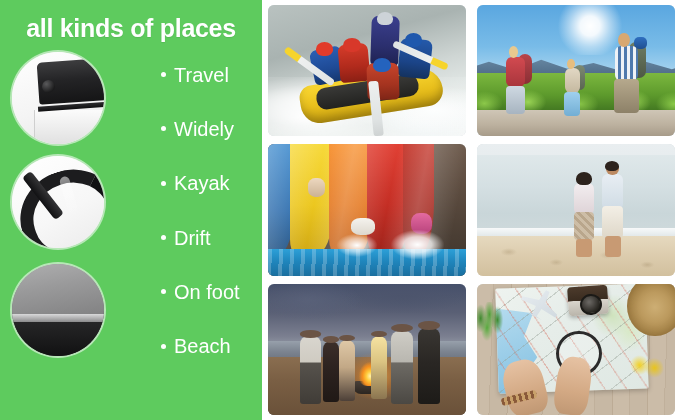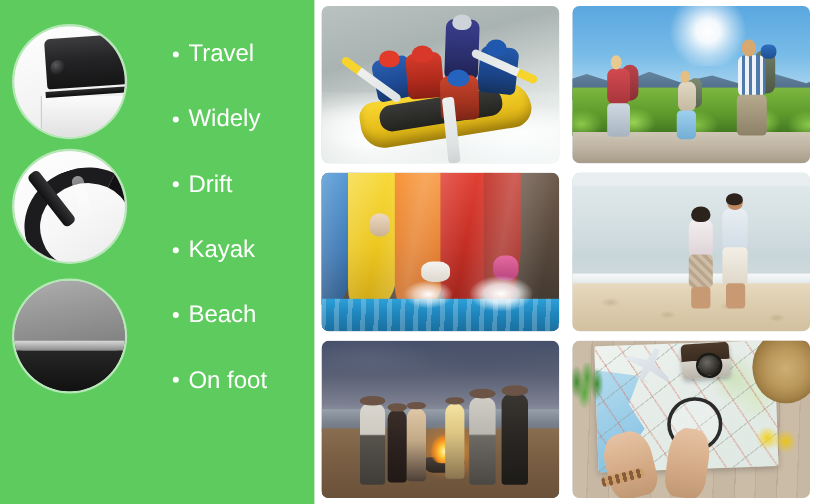--- a/index.html
+++ b/index.html
@@ -162,21 +162,21 @@
     position: absolute;
     left: -6px; top: 58px;
     width: 106px; height: 44px;
     background: linear-gradient(180deg,#262627,#0b0b0c);
     border-radius: 0 0 24px 24px;
   }
 
   
   .bullets {
     position: absolute;
-    left: 104px;
+    left: 121px;
     top: 0;
     width: 150px;
     height: 330px;
     display: flex;
     flex-direction: column;
     justify-content: space-around;
     padding-top: 4px;
     box-sizing: border-box;
   }
   .bullet-item {
@@ -542,20 +542,21 @@
   }
 </style>
 </head>
 <body>
 
 <div class="banner">
 
   <div class="left-panel">
 
     <div class="headline">
+      <span class="headline-line">all kinds of places</span>
     </div>
 
     <div class="panel-body">
 
       <div class="thumbs">
 
         <div class="thumb thumb-1">
           <div class="ph-layer t1-bg"></div>
           <div class="t1-body"></div>
           <div class="t1-bar"></div>
@@ -583,33 +584,33 @@
         <li class="bullet-item">
           <span class="bullet-dot"></span>
           <span>Travel</span>
         </li>
         <li class="bullet-item">
           <span class="bullet-dot"></span>
           <span>Widely</span>
         </li>
         <li class="bullet-item">
           <span class="bullet-dot"></span>
+          <span>Kayak</span>
+        </li>
+        <li class="bullet-item">
+          <span class="bullet-dot"></span>
           <span>Drift</span>
         </li>
         <li class="bullet-item">
           <span class="bullet-dot"></span>
-          <span>Kayak</span>
+          <span>On foot</span>
         </li>
         <li class="bullet-item">
           <span class="bullet-dot"></span>
           <span>Beach</span>
-        </li>
-        <li class="bullet-item">
-          <span class="bullet-dot"></span>
-          <span>On foot</span>
         </li>
       </ul>
 
     </div>
   </div>
 
   <div class="grid">
 
     <div class="photo">
       <div class="ph-layer p1-water"></div>

